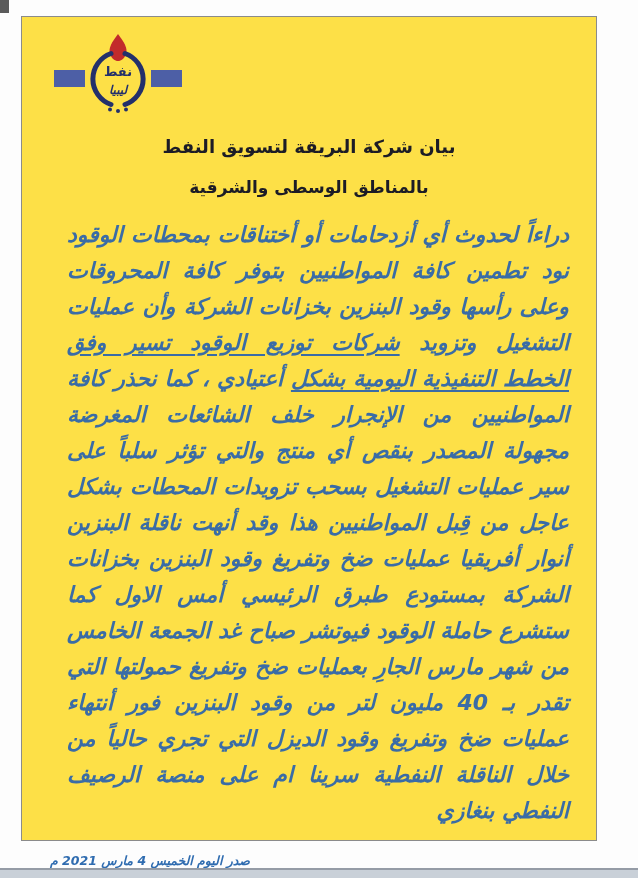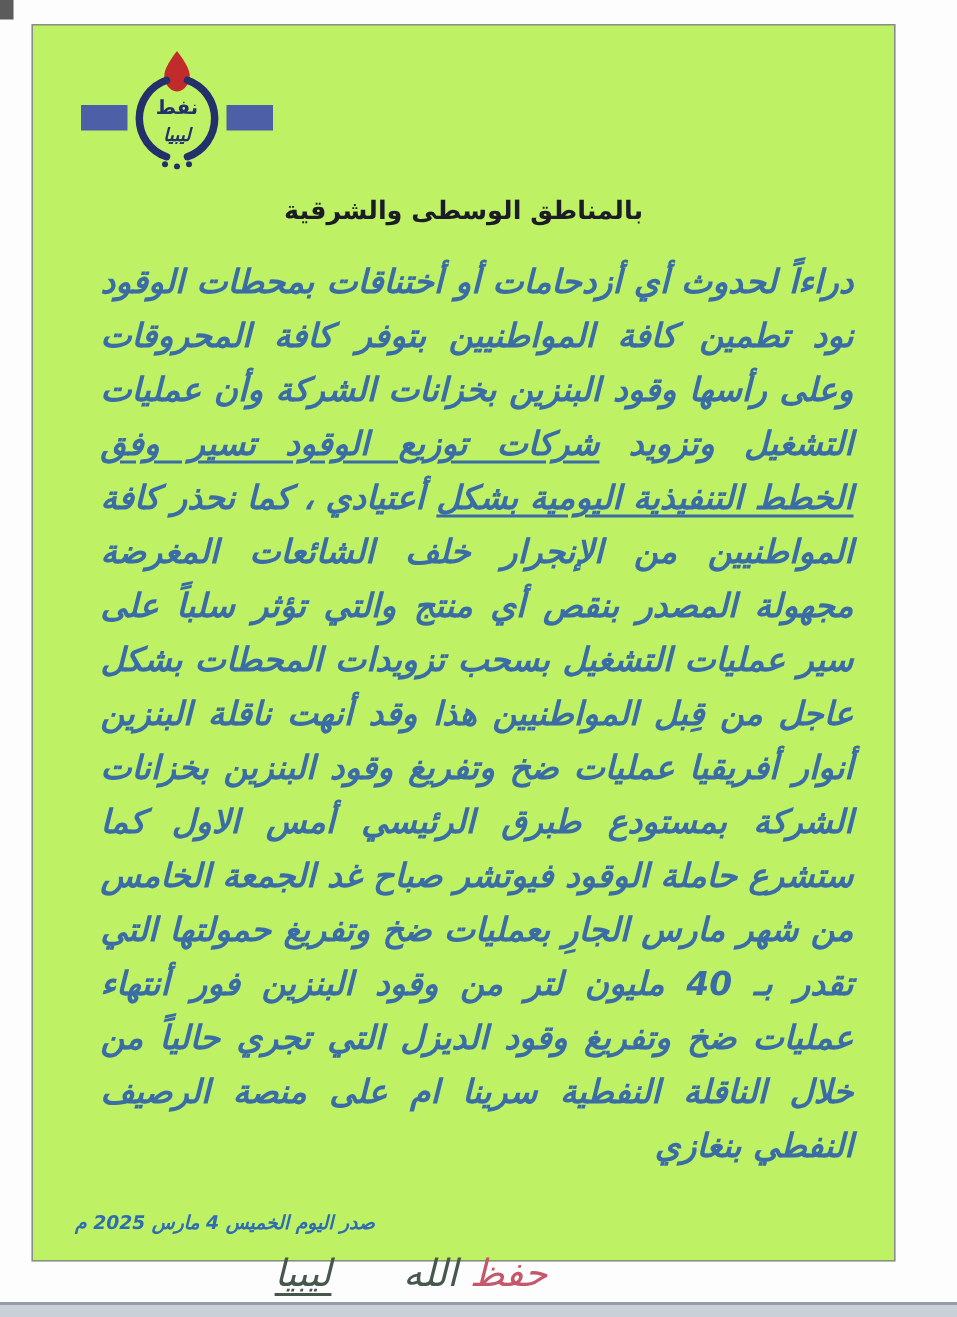--- a/index.html
+++ b/index.html
@@ -6,21 +6,21 @@
   body{
     width:638px;height:878px;position:relative;background:#ffffff;
     font-family:"DejaVu Sans", sans-serif;overflow:hidden;
   }
   .scan-page{position:absolute;inset:0;background:#fdfdfd;}
   .corner-artifact{
     position:absolute;left:0;top:0;width:9px;height:13px;background:#5b5b5b;
   }
   .doc-frame{
     position:absolute;left:21px;top:16px;width:576px;height:825px;
-    border:1px solid #8b8b8b;background:#bef264;box-sizing:border-box;
+    border:1px solid #8b8b8b;background:#fde047;box-sizing:border-box;
   }
   .logo-block{margin:16px 0 0 32px;width:128px;height:80px;}
   .headings{direction:rtl;text-align:center;color:#1c1c26;}
   .h-title{margin:22px 0 0;font-size:18px;font-weight:bold;line-height:24px;}
   .h-subtitle{margin:17px 0 0;font-size:17px;font-weight:bold;line-height:23px;}
   .h-addressee{margin:16px 0 0;font-size:17px;font-weight:bold;line-height:23px;}
   .body-text{
     direction:rtl;margin:18px 0 0;padding:0 27px 0 45px;
     font-size:22px;line-height:36px;font-weight:bold;font-style:italic;
     color:#3a6ca6;text-align:justify;
@@ -61,26 +61,27 @@
         <path d="M 71 20.5 A 27 27 0 0 1 71 71.5" fill="none" stroke="#23306b" stroke-width="5" stroke-linecap="round"></path>
         <circle cx="56" cy="76.5" r="2" fill="#23306b"></circle>
         <circle cx="64" cy="78" r="2" fill="#23306b"></circle>
         <circle cx="72" cy="76.5" r="2" fill="#23306b"></circle>
         <text x="64" y="43" text-anchor="middle" font-size="13" font-weight="bold" fill="#23306b">نفط</text>
         <text x="64" y="61" text-anchor="middle" font-size="12" font-style="italic" font-weight="bold" fill="#23306b">ليبيا</text>
       </svg>
     </div>
 
     <div class="headings">
+      <h1 class="h-title">بيان شركة البريقة لتسويق النفط</h1>
       <h2 class="h-subtitle">بالمناطق الوسطى والشرقية</h2>
     </div>
 
     <p class="body-text"><span>دراءاً لحدوث أي أزدحامات أو أختناقات بمحطات الوقود نود تطمين كافة المواطنيين بتوفر كافة المحروقات وعلى رأسها وقود البنزين بخزانات الشركة وأن عمليات التشغيل وتزويد </span><span class="u-seg">شركات توزيع الوقود تسير وفق الخطط التنفيذية اليومية بشكل</span><span> أعتيادي ، كما نحذر كافة المواطنيين من الإنجرار خلف الشائعات المغرضة مجهولة المصدر بنقص أي منتج والتي تؤثر سلباً على سير عمليات التشغيل بسحب تزويدات المحطات بشكل عاجل من قِبل المواطنيين هذا وقد أنهت ناقلة البنزين أنوار أفريقيا عمليات ضخ وتفريغ وقود البنزين بخزانات الشركة بمستودع طبرق الرئيسي أمس الاول كما ستشرع حاملة الوقود فيوتشر صباح غد الجمعة الخامس من شهر مارس الجارِ بعمليات ضخ وتفريغ حمولتها التي تقدر بـ 40 مليون لتر من وقود البنزين فور أنتهاء عمليات ضخ وتفريغ وقود الديزل التي تجري حالياً من خلال الناقلة النفطية سرينا ام على منصة الرصيف النفطي بنغازي</span></p>
 
-    <div class="date-line">صدر اليوم الخميس 4 مارس 2025 م</div>
+    <div class="date-line">صدر اليوم الخميس 4 مارس 2021 م</div>
 
     <div class="signature">
       <span class="sig-red">حفظ</span>
       <span class="sig-green">الله</span>
       <span class="sig-green-u">ليبيا</span>
     </div>
 
   </div>
 
   <div class="bottom-edge"></div>

